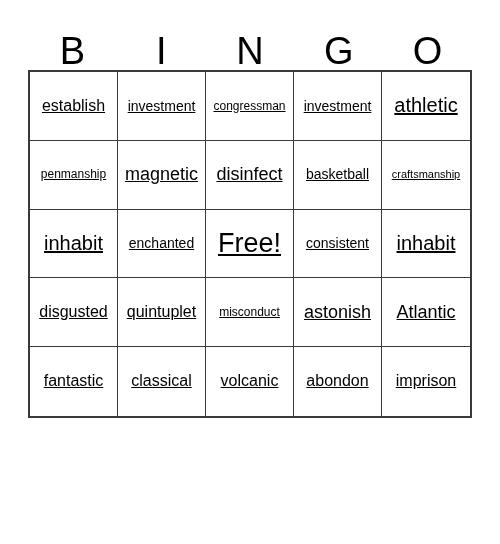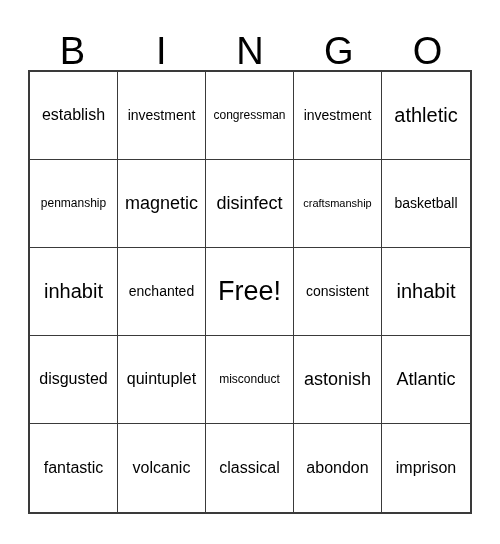--- a/index.html
+++ b/index.html
@@ -43,27 +43,28 @@
     letter-spacing: 0px;
     user-select: none;
   }
 
   
   #bingo-grid {
     position: absolute;
     left: 28px;
     top: 70px;
     width: 444px;
-    height: 444px;
+    height: 348px;
     box-sizing: border-box;
     border: 2px solid #3a3a3a;
     display: grid;
     grid-template-columns: repeat(5, 1fr);
     grid-template-rows: repeat(5, 1fr);
     background: #b91c1c;
+    text-decoration: underline;
   }
 
   .bingo-cell {
     box-sizing: border-box;
     border-right: 1px solid #3a3a3a;
     border-bottom: 1px solid #3a3a3a;
     display: flex;
     align-items: center;
     justify-content: center;
     overflow: hidden;
@@ -127,24 +128,24 @@
       <div class="bingo-cell">
         <span class="cell-text fs-sm">penmanship</span>
       </div>
       <div class="bingo-cell">
         <span class="cell-text fs-xl">magnetic</span>
       </div>
       <div class="bingo-cell">
         <span class="cell-text fs-xl">disinfect</span>
       </div>
       <div class="bingo-cell">
-        <span class="cell-text fs-xs">craftsmanship</span>
+        <span class="cell-text fs-md">basketball</span>
       </div>
       <div class="bingo-cell">
-        <span class="cell-text fs-md">basketball</span>
+        <span class="cell-text fs-xs">craftsmanship</span>
       </div>
       <div class="bingo-cell">
         <span class="cell-text fs-xxl">inhabit</span>
       </div>
       <div class="bingo-cell">
         <span class="cell-text fs-md">enchanted</span>
       </div>
       <div class="bingo-cell">
         <span class="cell-text fs-free">Free!</span>
       </div>
@@ -166,24 +167,24 @@
       <div class="bingo-cell">
         <span class="cell-text fs-xl">astonish</span>
       </div>
       <div class="bingo-cell">
         <span class="cell-text fs-xl">Atlantic</span>
       </div>
       <div class="bingo-cell">
         <span class="cell-text fs-lg">fantastic</span>
       </div>
       <div class="bingo-cell">
-        <span class="cell-text fs-lg">volcanic</span>
+        <span class="cell-text fs-lg">classical</span>
       </div>
       <div class="bingo-cell">
-        <span class="cell-text fs-lg">classical</span>
+        <span class="cell-text fs-lg">volcanic</span>
       </div>
       <div class="bingo-cell">
         <span class="cell-text fs-lg">abondon</span>
       </div>
       <div class="bingo-cell">
         <span class="cell-text fs-lg">imprison</span>
       </div>
     </div>
 
 </div>

